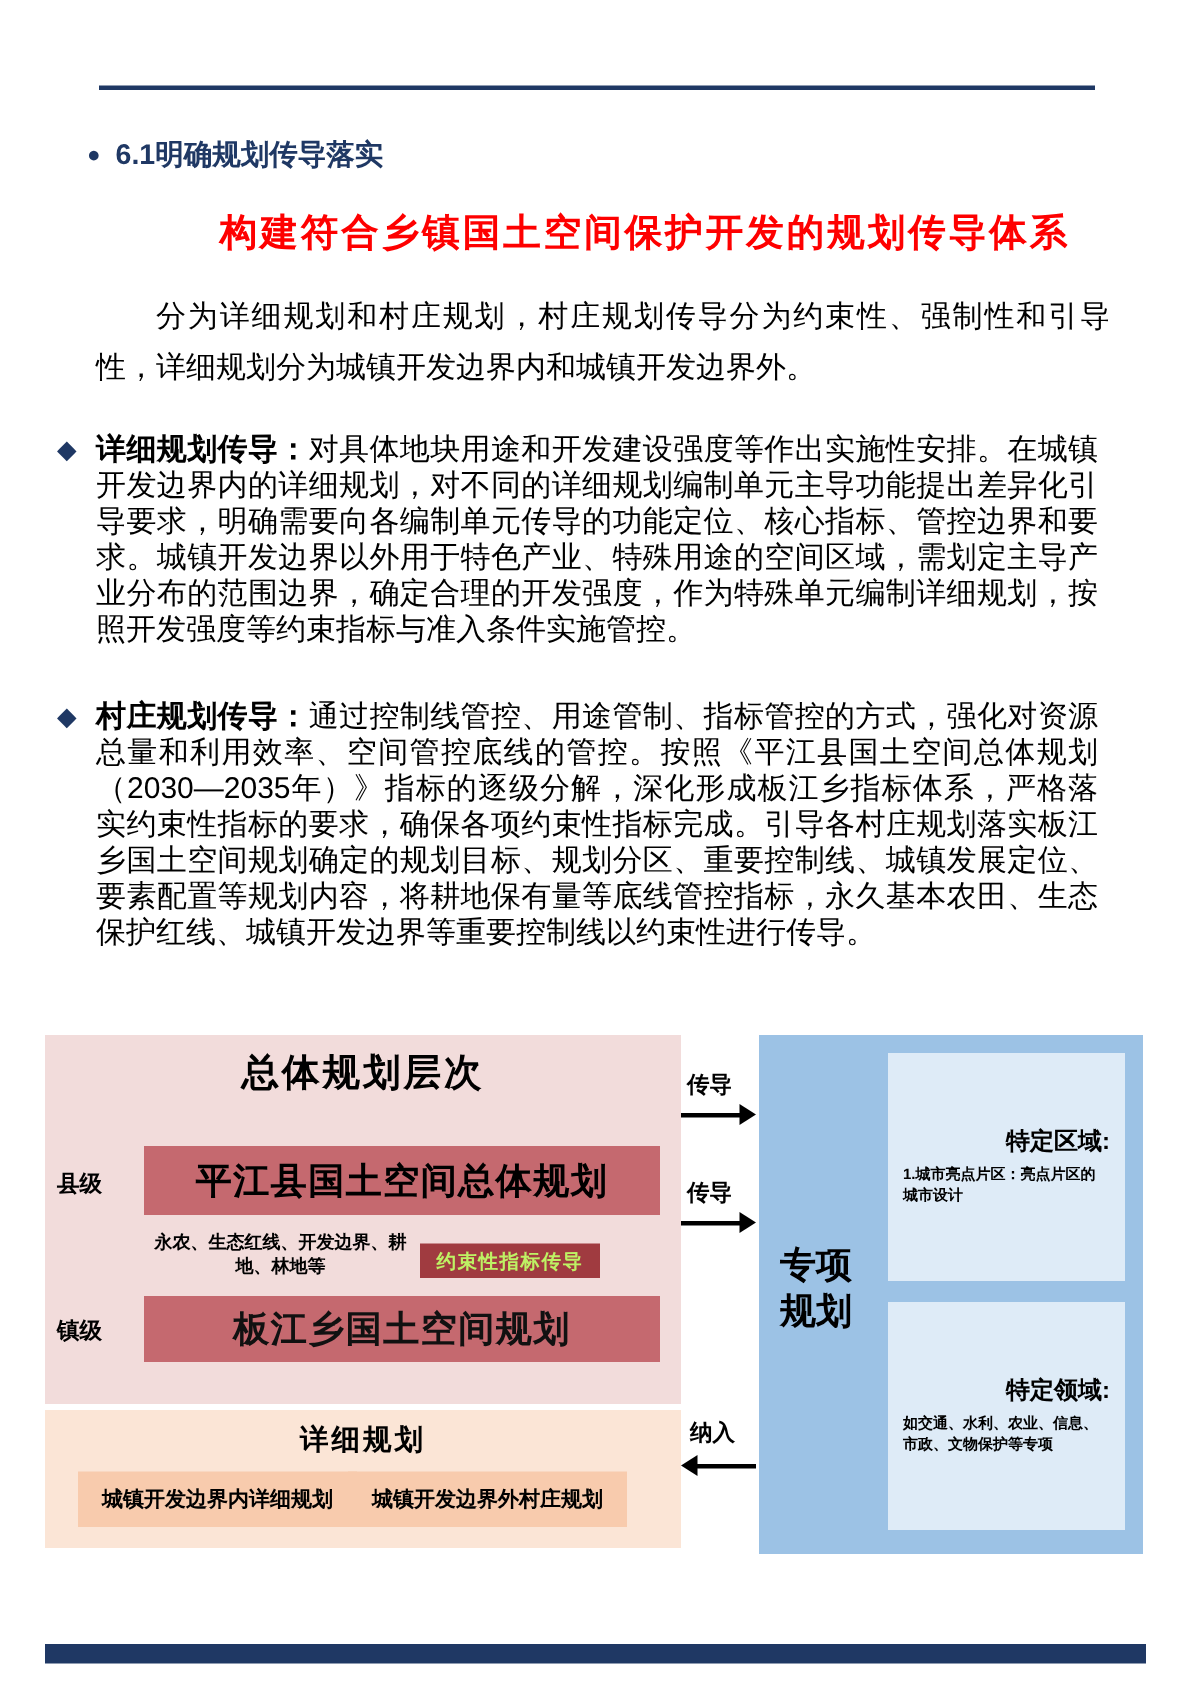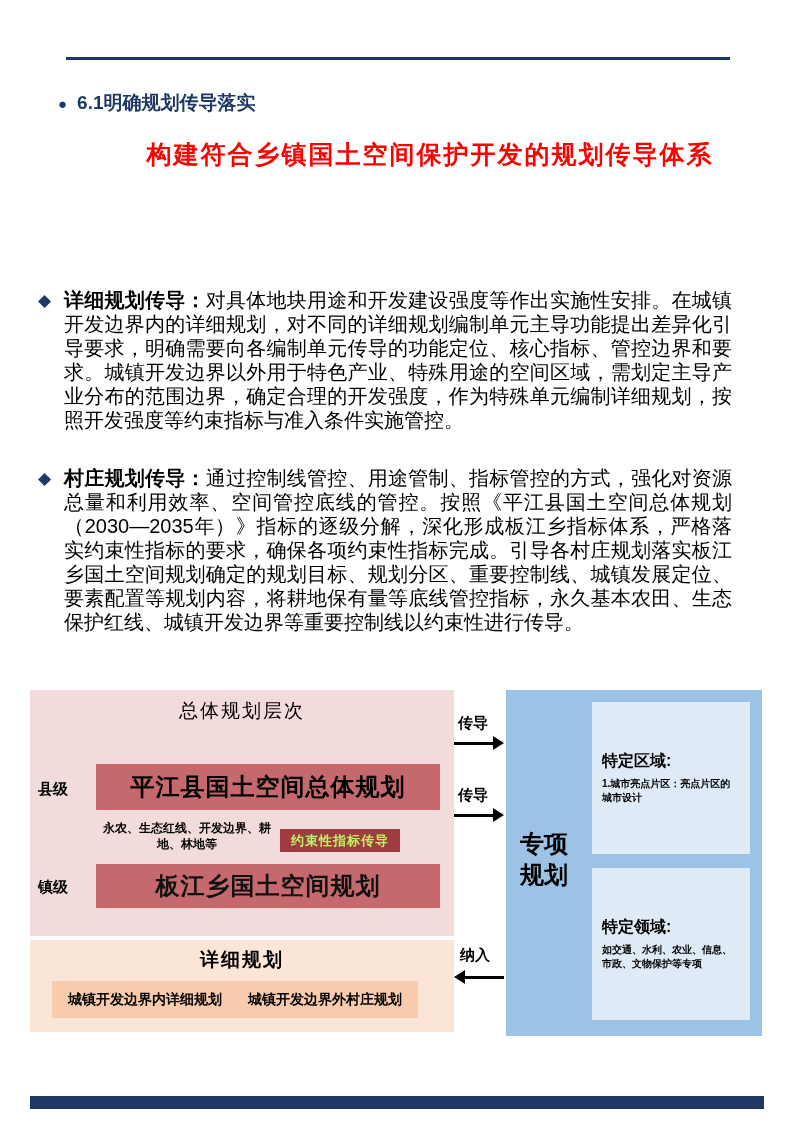--- a/index.html
+++ b/index.html
@@ -20,21 +20,21 @@
   .bullet-para{position:absolute;left:64px;width:668px;font-size:20px;line-height:24px;text-align:justify;}
   .bullet-para .lead{font-weight:bold;}
   .bullet-1{top:288px;}
   .bullet-2{top:466px;}
   .diamond{position:absolute;left:38px;color:#1F3864;font-size:17px;}
   .diamond-1{top:290px;}
   .diamond-2{top:468px;}
 
   
   .master-panel{position:absolute;left:30px;top:690px;width:424px;height:246px;background:#F2DCDB;}
-  .master-title{position:absolute;left:30px;top:698px;width:424px;text-align:center;font-size:19px;font-weight:normal;letter-spacing:2px;}
+  .master-title{position:absolute;left:30px;top:698px;width:424px;text-align:center;font-size:25px;font-weight:bold;letter-spacing:2px;}
   .county-label{position:absolute;left:38px;top:780px;font-size:15px;font-weight:bold;}
   .county-box{position:absolute;left:96px;top:764px;width:344px;height:46px;background:#C5696F;color:#000000;
               display:flex;align-items:center;justify-content:center;font-size:24px;font-weight:bold;letter-spacing:1px;}
   .constraint-note{position:absolute;left:98px;top:820px;width:178px;font-size:12px;font-weight:bold;line-height:16px;text-align:center;}
   .constraint-box{position:absolute;left:280px;top:829px;width:120px;height:23px;background:#A03B40;color:#bef264;
                   display:flex;align-items:center;justify-content:center;font-size:13px;font-weight:bold;letter-spacing:1px;}
   .town-label{position:absolute;left:38px;top:878px;font-size:15px;font-weight:bold;}
   .town-box{position:absolute;left:96px;top:864px;width:344px;height:44px;background:#C5696F;color:#111;
             display:flex;align-items:center;justify-content:center;font-size:24px;font-weight:bold;letter-spacing:1px;}
 
@@ -43,21 +43,21 @@
   .detail-title{position:absolute;left:30px;top:947px;width:424px;text-align:center;font-size:19px;font-weight:bold;letter-spacing:2px;}
   .inside-box,.outside-box{position:absolute;top:981px;width:186px;height:37px;background:#F8CBAD;
             display:flex;align-items:center;justify-content:center;font-size:14px;font-weight:bold;}
   .inside-box{left:52px;}
   .outside-box{left:232px;text-align:center;}
 
   
   .special-panel{position:absolute;left:506px;top:690px;width:256px;height:346px;background:#9CC2E5;}
   .special-title{position:absolute;left:518px;top:828px;width:52px;font-size:24px;font-weight:bold;line-height:31px;text-align:center;}
   .region-box,.field-box{position:absolute;left:592px;width:158px;height:152px;background:#DEEBF7;
-            display:flex;flex-direction:column;align-items:flex-start;justify-content:center;
+            display:flex;flex-direction:column;align-items:flex-end;justify-content:center;
             padding:0 10px;box-sizing:border-box;text-align:center;}
   .region-box{top:702px;}
   .field-box{top:868px;}
   .box-title{font-size:16px;font-weight:bold;margin-bottom:5px;}
   .box-body{font-size:10px;font-weight:bold;line-height:14px;text-align:left;}
 
   
   .h-arrow{position:absolute;height:14px;width:50px;}
   .h-arrow .line{position:absolute;top:6px;height:3px;background:#000;}
   .h-arrow.right .line{left:0;right:9px;}
@@ -84,20 +84,21 @@
 
   <div class="header-rule"></div>
 
   <div class="section-heading">
     <span class="dot">●</span>
     <span>6.1明确规划传导落实</span>
   </div>
 
   <div class="page-subtitle">构建符合乡镇国土空间保护开发的规划传导体系</div>
 
+  <div class="intro">分为详细规划和村庄规划，村庄规划传导分为约束性、强制性和引导性，详细规划分为城镇开发边界内和城镇开发边界外。</div>
 
   <span class="diamond diamond-1">◆</span>
   <div class="bullet-para bullet-1"><span class="lead">详细规划传导：</span><span>对具体地块用途和开发建设强度等作出实施性安排。在城镇开发边界内的详细规划，对不同的详细规划编制单元主导功能提出差异化引导要求，明确需要向各编制单元传导的功能定位、核心指标、管控边界和要求。城镇开发边界以外用于特色产业、特殊用途的空间区域，需划定主导产业分布的范围边界，确定合理的开发强度，作为特殊单元编制详细规划，按照开发强度等约束指标与准入条件实施管控。</span></div>
 
   <span class="diamond diamond-2">◆</span>
   <div class="bullet-para bullet-2"><span class="lead">村庄规划传导：</span><span>通过控制线管控、用途管制、指标管控的方式，强化对资源总量和利用效率、空间管控底线的管控。按照《平江县国土空间总体规划（2030—2035年）》指标的逐级分解，深化形成板江乡指标体系，严格落实约束性指标的要求，确保各项约束性指标完成。引导各村庄规划落实板江乡国土空间规划确定的规划目标、规划分区、重要控制线、城镇发展定位、要素配置等规划内容，将耕地保有量等底线管控指标，永久基本农田、生态保护红线、城镇开发边界等重要控制线以约束性进行传导。</span></div>
 
   <div class="master-panel"></div>
   <div class="master-title">总体规划层次</div>
   <div class="county-label">县级</div>

